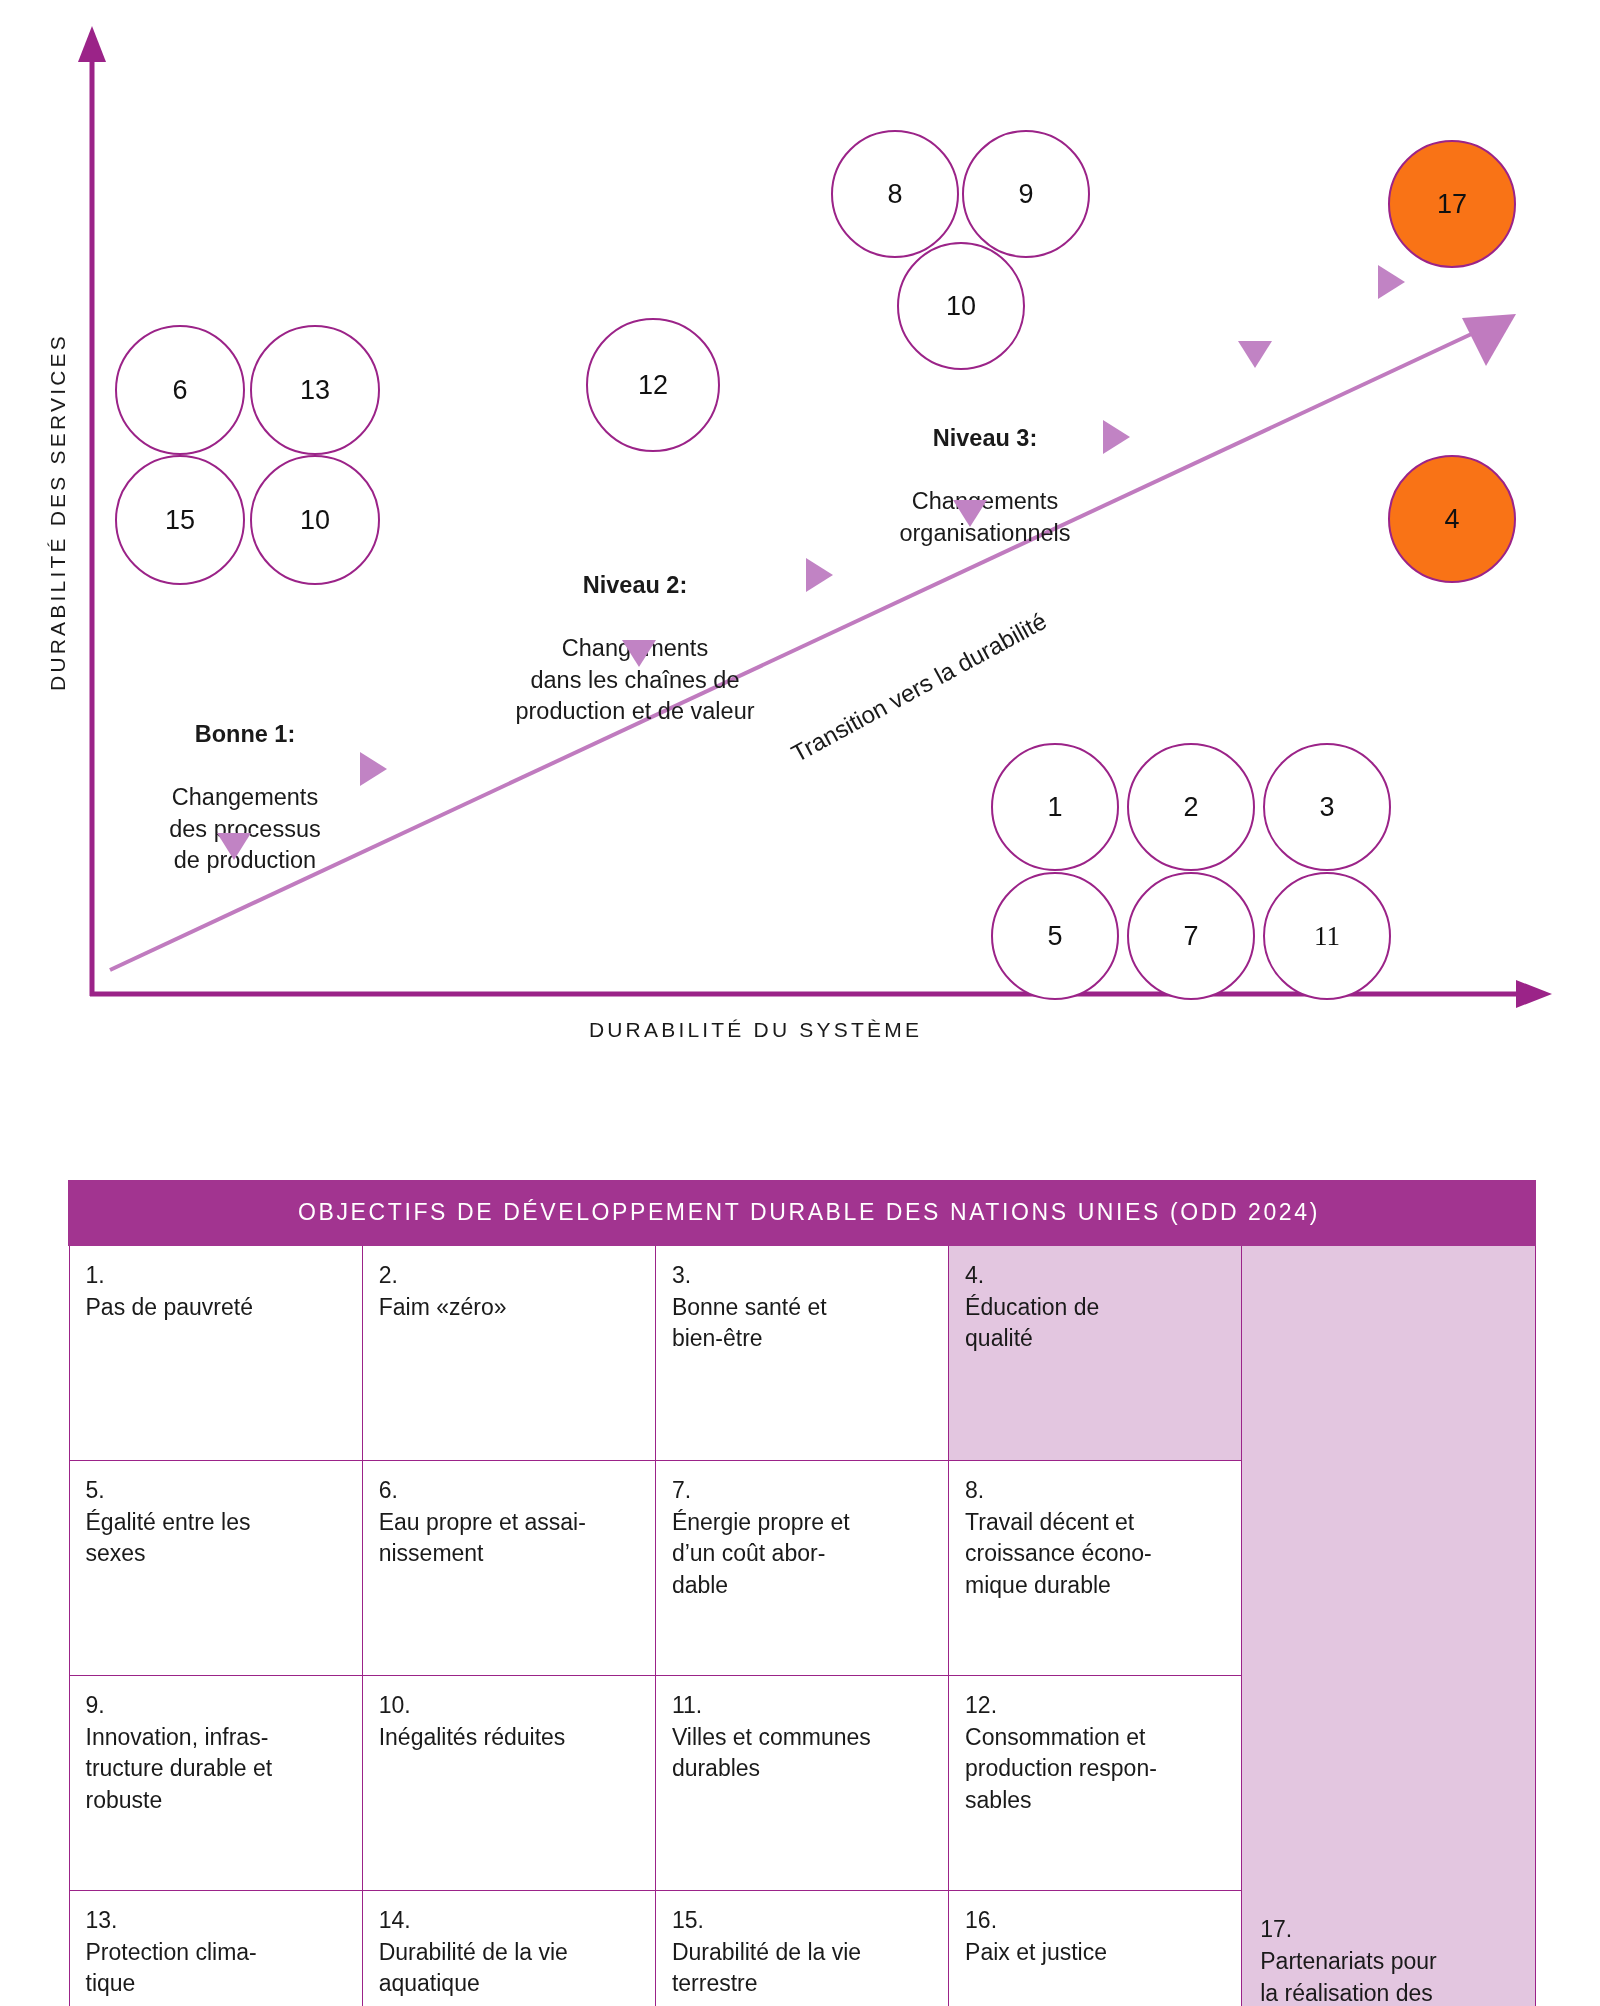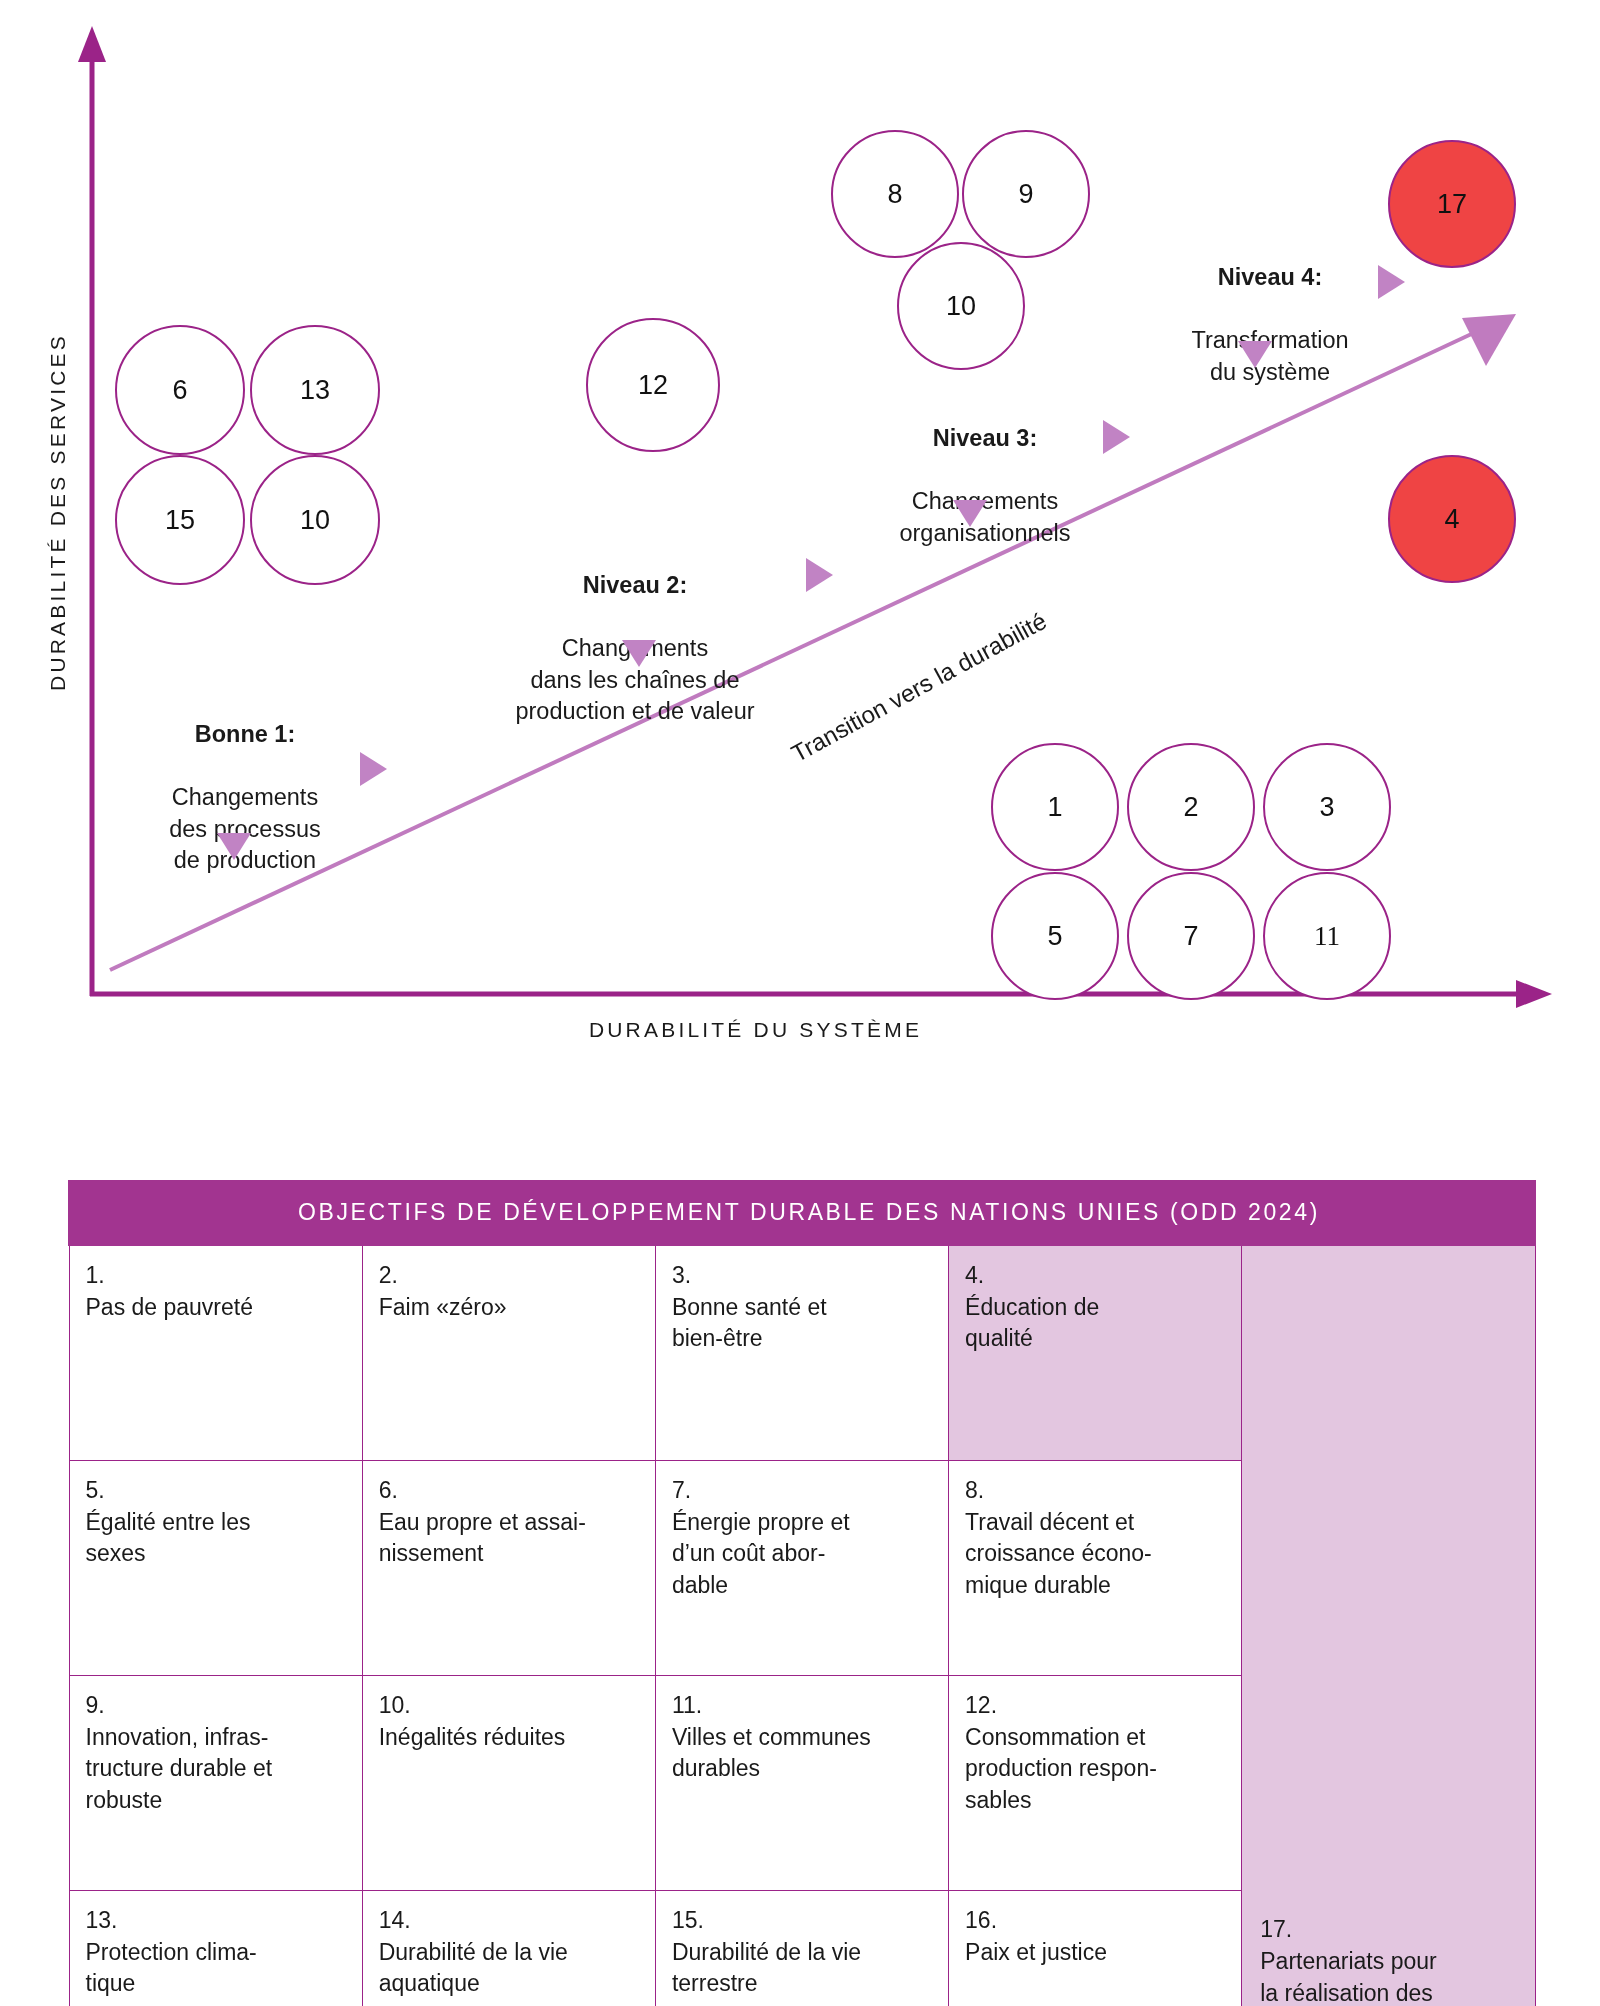--- a/index.html
+++ b/index.html
@@ -57,21 +57,21 @@
     box-sizing: border-box;
     background: #ffffff;
     display: flex;
     align-items: center;
     justify-content: center;
     font-size: 27px;
     color: #111111;
     font-weight: 400;
   }
   .odd-circle.filled {
-    background: #ef4444;
+    background: #f97316;
   }
 
   .level-box {
     position: absolute;
     text-align: center;
     font-size: 23.5px;
     line-height: 1.34;
     color: #1a1a1a;
     white-space: pre-line;
   }
@@ -215,25 +215,20 @@
   <div class="tri tri-down" style="left:622px; top:640px;"></div>
 
   <div class="level-box" style="left:845px; top:392px; width:280px;">
     <span class="lvl-title">Niveau 3:</span>
     <span>Changements
 organisationnels</span>
   </div>
   <div class="tri tri-right" style="left:1103px; top:420px;"></div>
   <div class="tri tri-down" style="left:953px; top:500px;"></div>
 
-  <div class="level-box" style="left:1125px; top:231px; width:290px;">
-    <span class="lvl-title">Niveau 4:</span>
-    <span>Transformation
-du système</span>
-  </div>
   <div class="tri tri-right" style="left:1378px; top:265px;"></div>
   <div class="tri tri-down" style="left:1238px; top:341px;"></div>
 
 </div>
 
 <table id="odd-table">
   <tbody>
       <tr>
     <td class="table-title-cell" colspan="5">OBJECTIFS DE DÉVELOPPEMENT DURABLE DES NATIONS UNIES (ODD 2024)</td>
   </tr>

